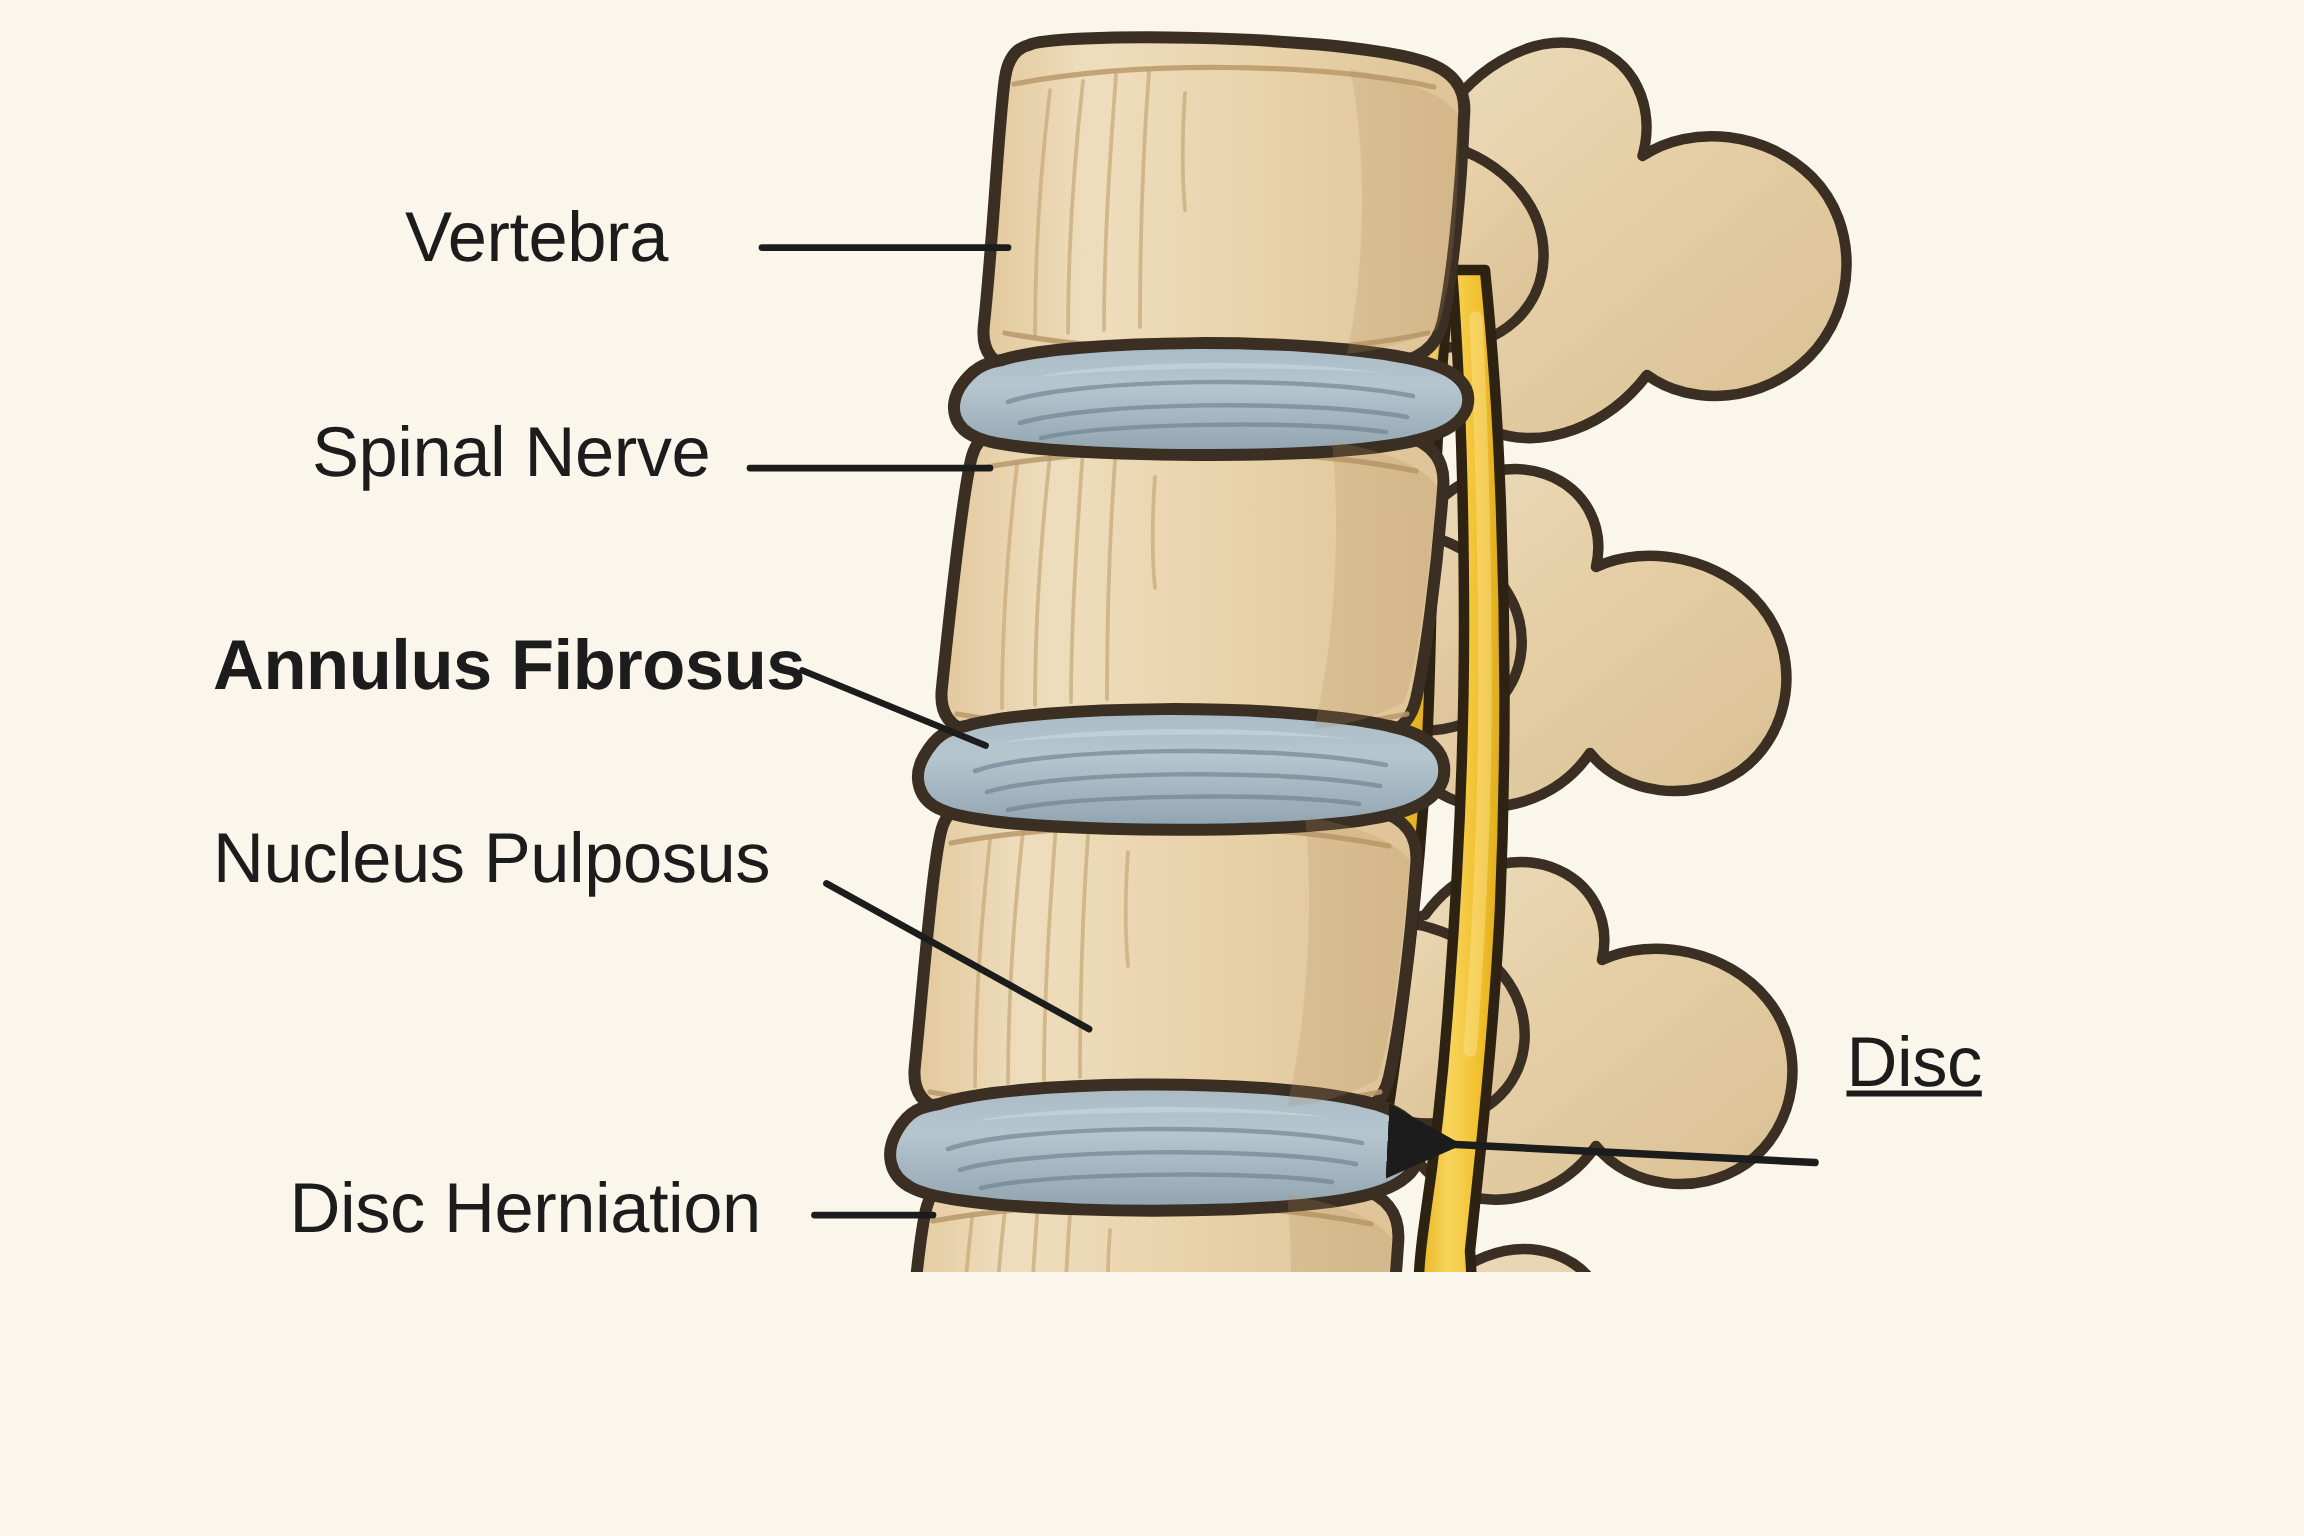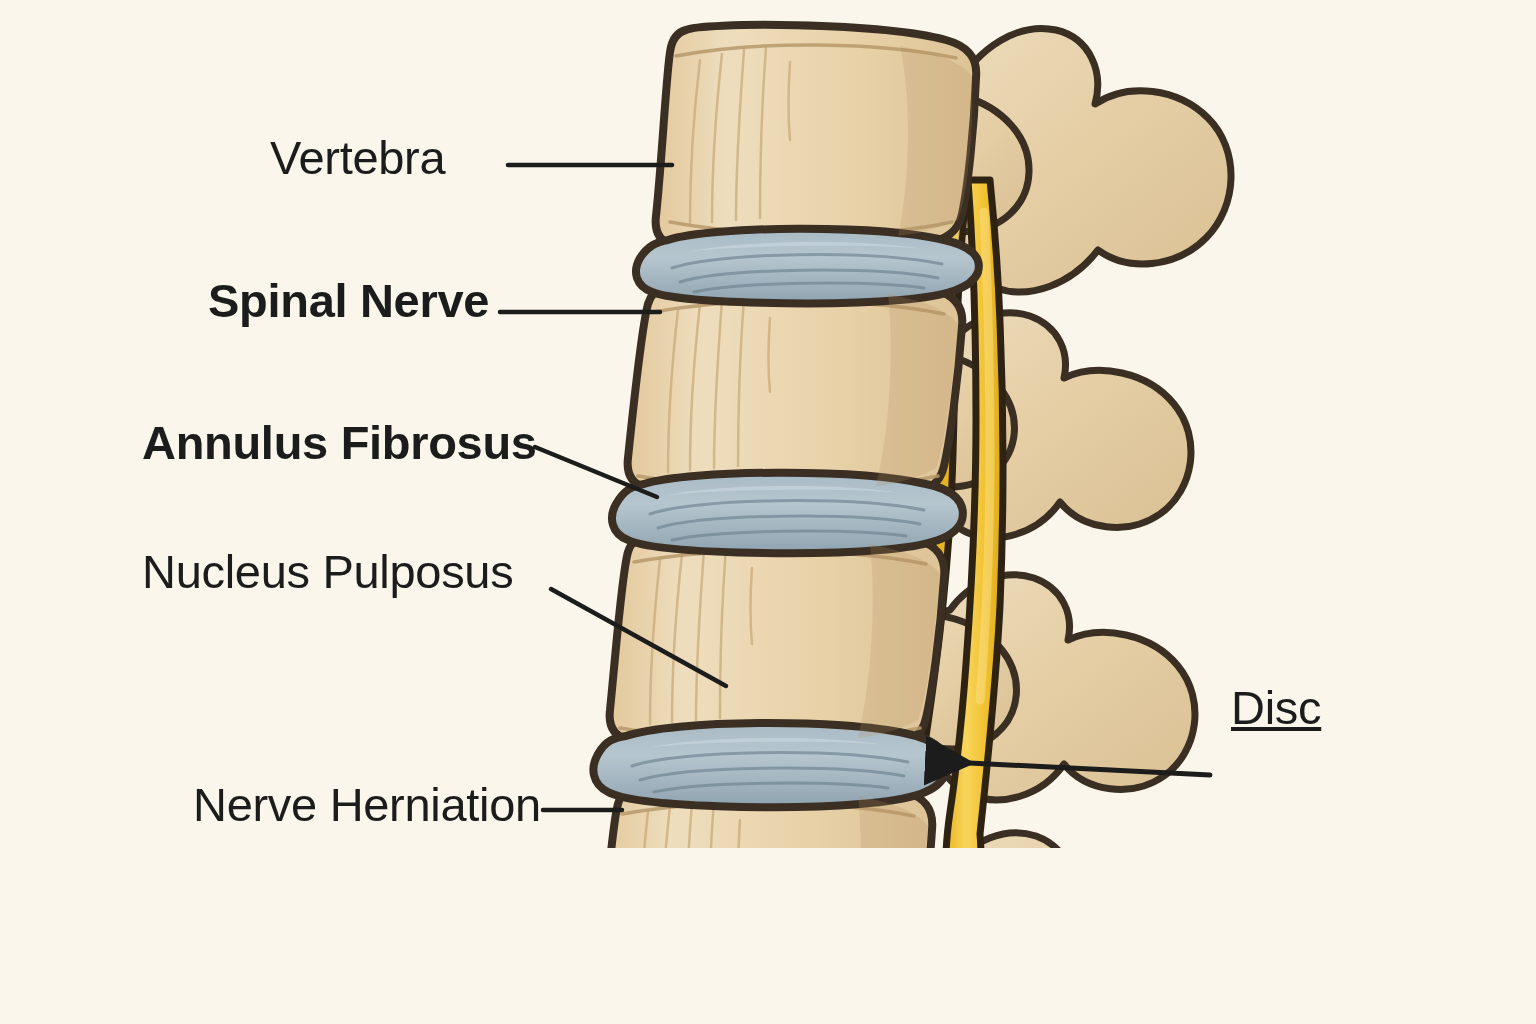--- a/index.html
+++ b/index.html
@@ -27,21 +27,21 @@
   .label {
     position: absolute;
     color: #1c1c1c;
     font-size: 47px;
     line-height: 1.06;
     white-space: nowrap;
     letter-spacing: -0.3px;
   }
   .label.two-line { white-space: normal; text-decoration: underline; }
   #lbl-vertebra       { left: 270px; top: 133px; }
-  #lbl-spinal-nerve   { left: 208px; top: 276px; font-weight: bold; }
+  #lbl-spinal-nerve   { left: 208px; top: 276px; }
   #lbl-annulus        { left: 142px; top: 418px; font-weight: bold; }
   #lbl-nucleus        { left: 142px; top: 547px; text-align: right; }
   #lbl-disc-left      { left: 193px; top: 780px; }
   #lbl-disc-right     { left: 1231px; top: 683px; }
 </style>
 </head>
 <body>
 
 <div id="canvas">
 
@@ -297,19 +297,19 @@
   </svg>
 
   <div class="label" id="lbl-vertebra">Vertebra</div>
 
   <div class="label" id="lbl-spinal-nerve">Spinal Nerve</div>
 
   <div class="label" id="lbl-annulus">Annulus Fibrosus</div>
 
   <div class="label" id="lbl-nucleus">Nucleus Pulposus</div>
 
-  <div class="label" id="lbl-disc-left">Nerve Herniation</div>
+  <div class="label" id="lbl-disc-left">Disc Herniation</div>
 
   <div class="label two-line" id="lbl-disc-right">
     <div>Disc</div>
   </div>
 
 </div>
 
 </body></html>

